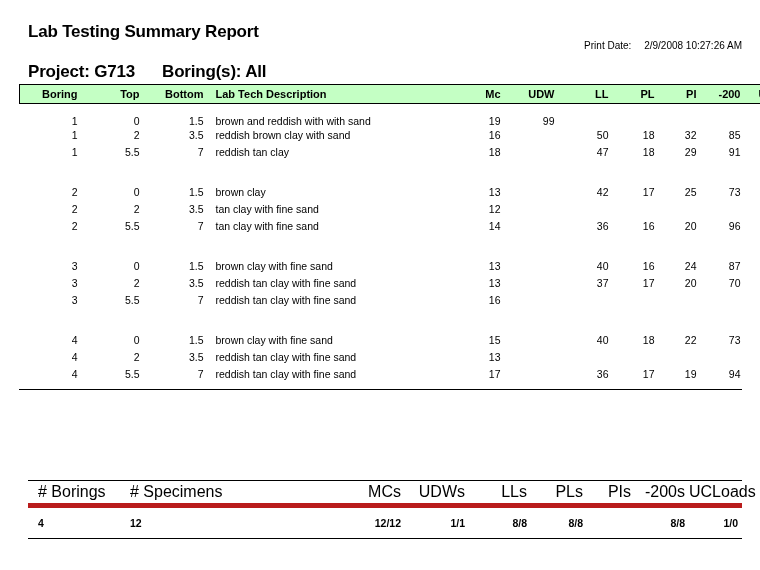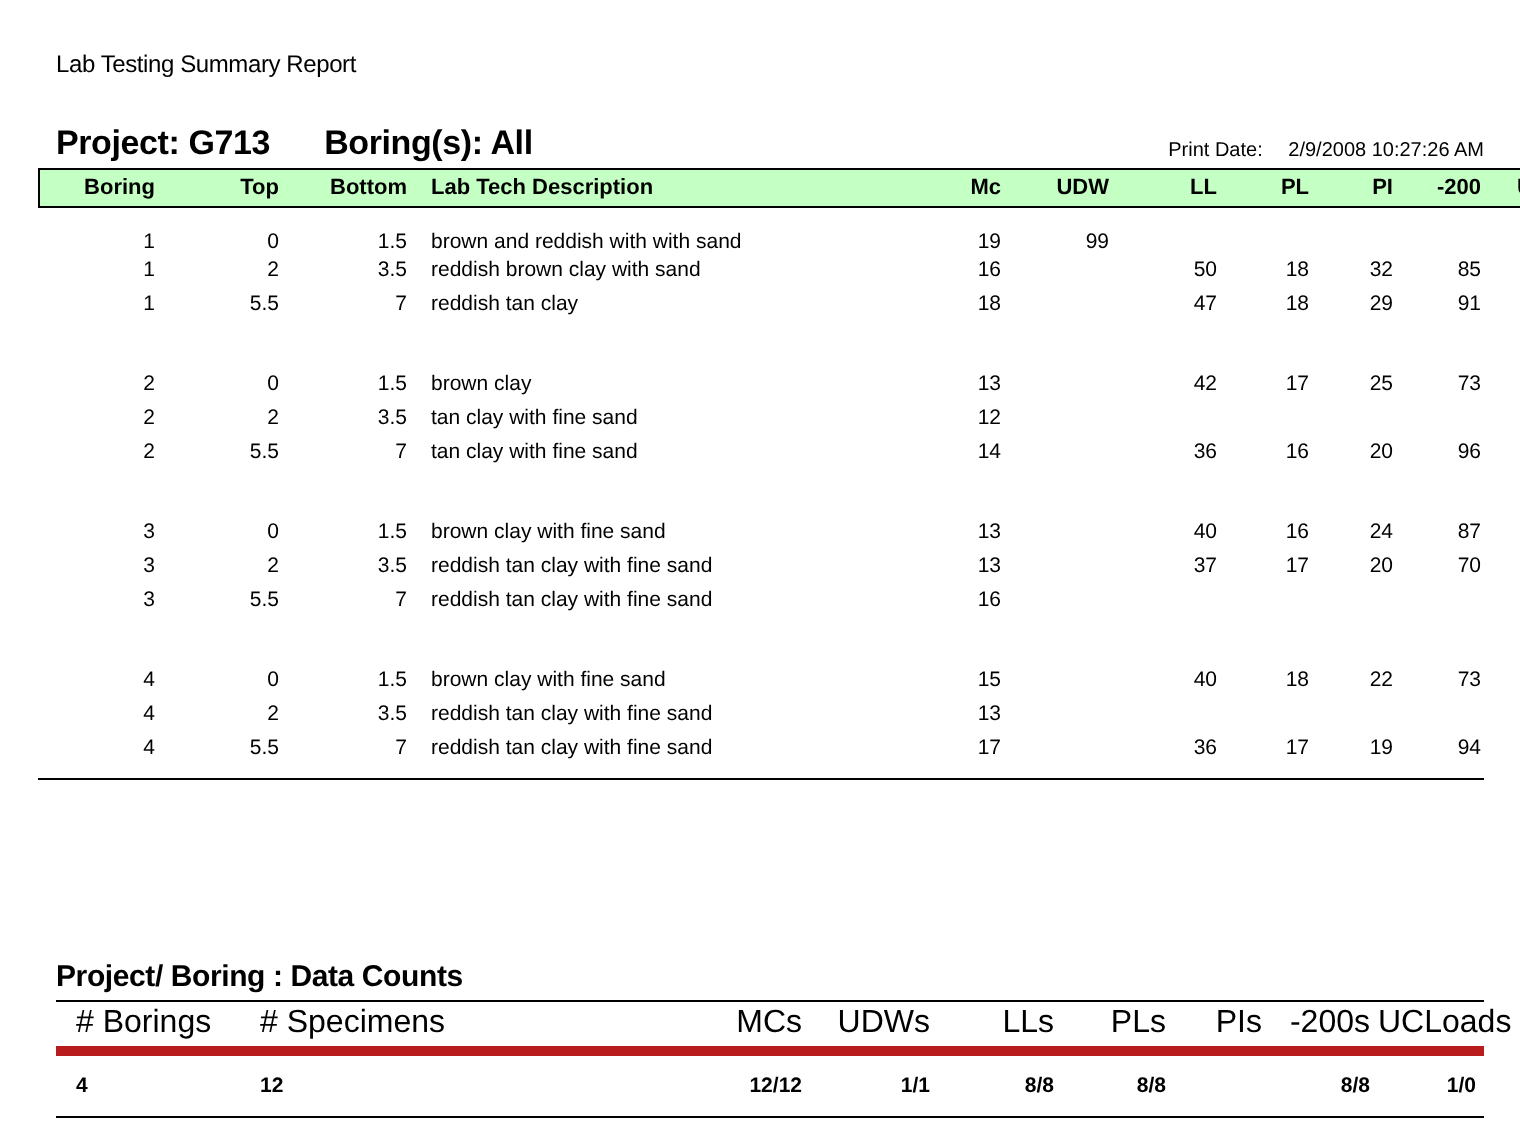--- a/index.html
+++ b/index.html
@@ -21,40 +21,40 @@
     padding: 0;
   }
 
   
   .title-block {
     position: absolute;
     left: 28px;
     top: 22px;
   }
   .report-title {
-    font-size: 12px;
-    font-weight: normal;
+    font-size: 17px;
+    font-weight: bold;
     letter-spacing: -0.2px;
     line-height: 20px;
     white-space: nowrap;
   }
   .project-line {
     font-size: 17px;
     font-weight: bold;
     letter-spacing: -0.2px;
     line-height: 21px;
     white-space: nowrap;
     margin-top: 19px;
   }
   .project-line .gap { display: inline-block; width: 18px; }
 
   .print-date {
     position: absolute;
     right: 18px;
-    top: 70px;
+    top: 40px;
     font-size: 10px;
     white-space: nowrap;
   }
   .print-date .pd-label { margin-right: 10px; }
 
   
   .main-table-wrap {
     position: absolute;
     left: 19px;
     top: 84px;
@@ -399,21 +399,20 @@
           <td>19</td>
           <td>94</td>
           <td></td>
         </tr>
       </tbody>
     </table>
     <div class="table-bottom-rule"></div>
   </div>
 
   <div class="summary-wrap">
-    <div class="summary-title">Project/ Boring : Data Counts</div>
     <table class="sumgrid">
       <colgroup>
         <col class="s-borings">
           <col class="s-specimens">
           <col class="s-mcs">
           <col class="s-udws">
         <col class="s-lls">
           <col class="s-pls">
           <col class="s-pis">
           <col class="s-200s">

